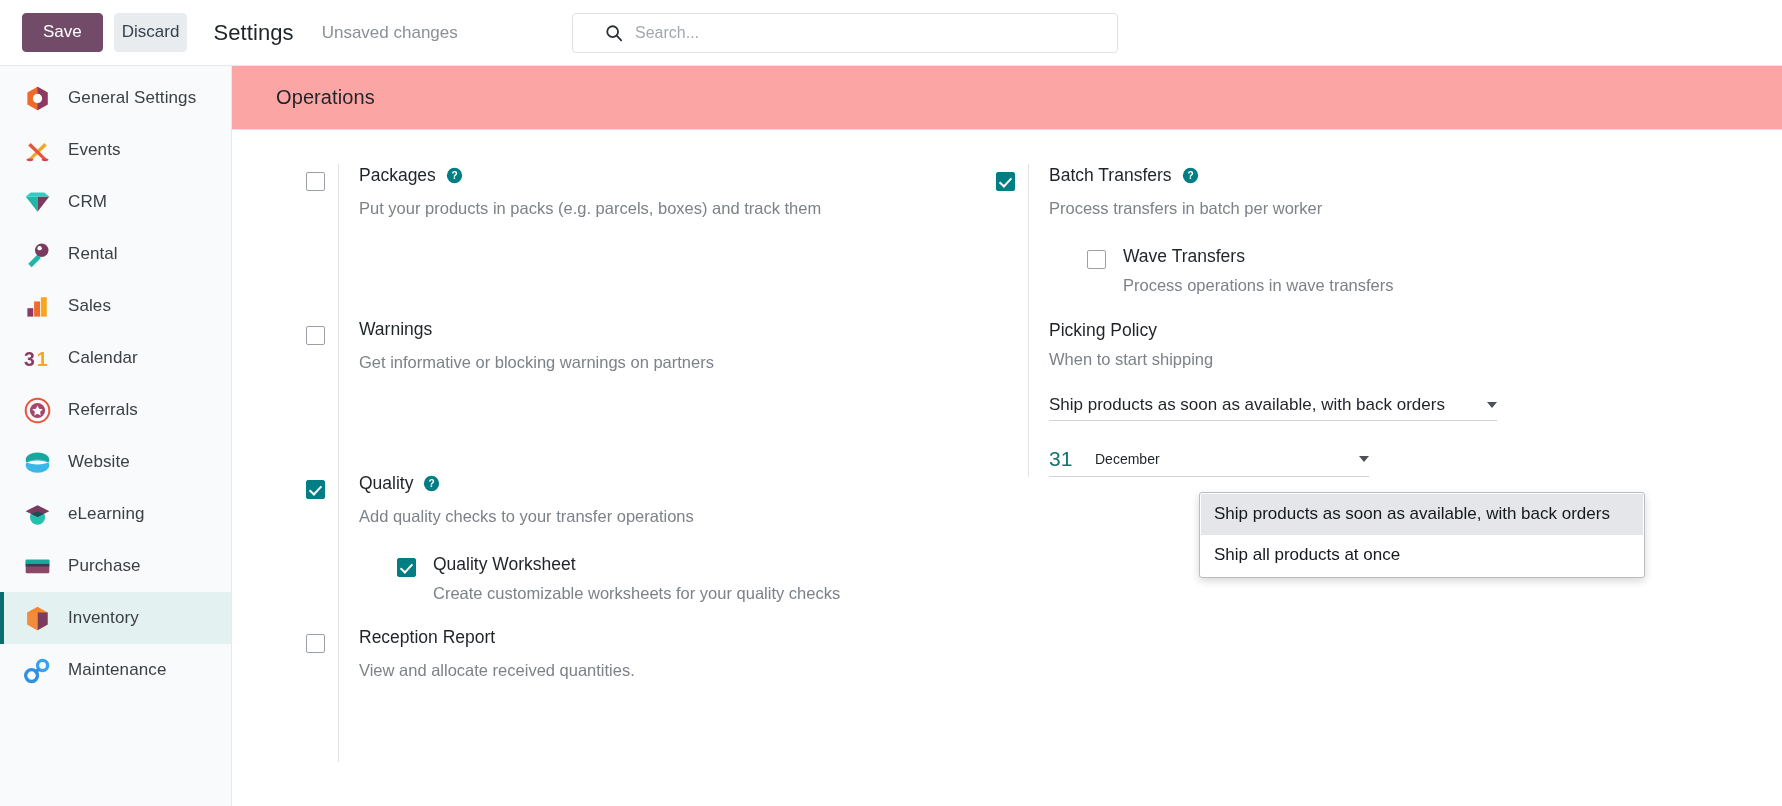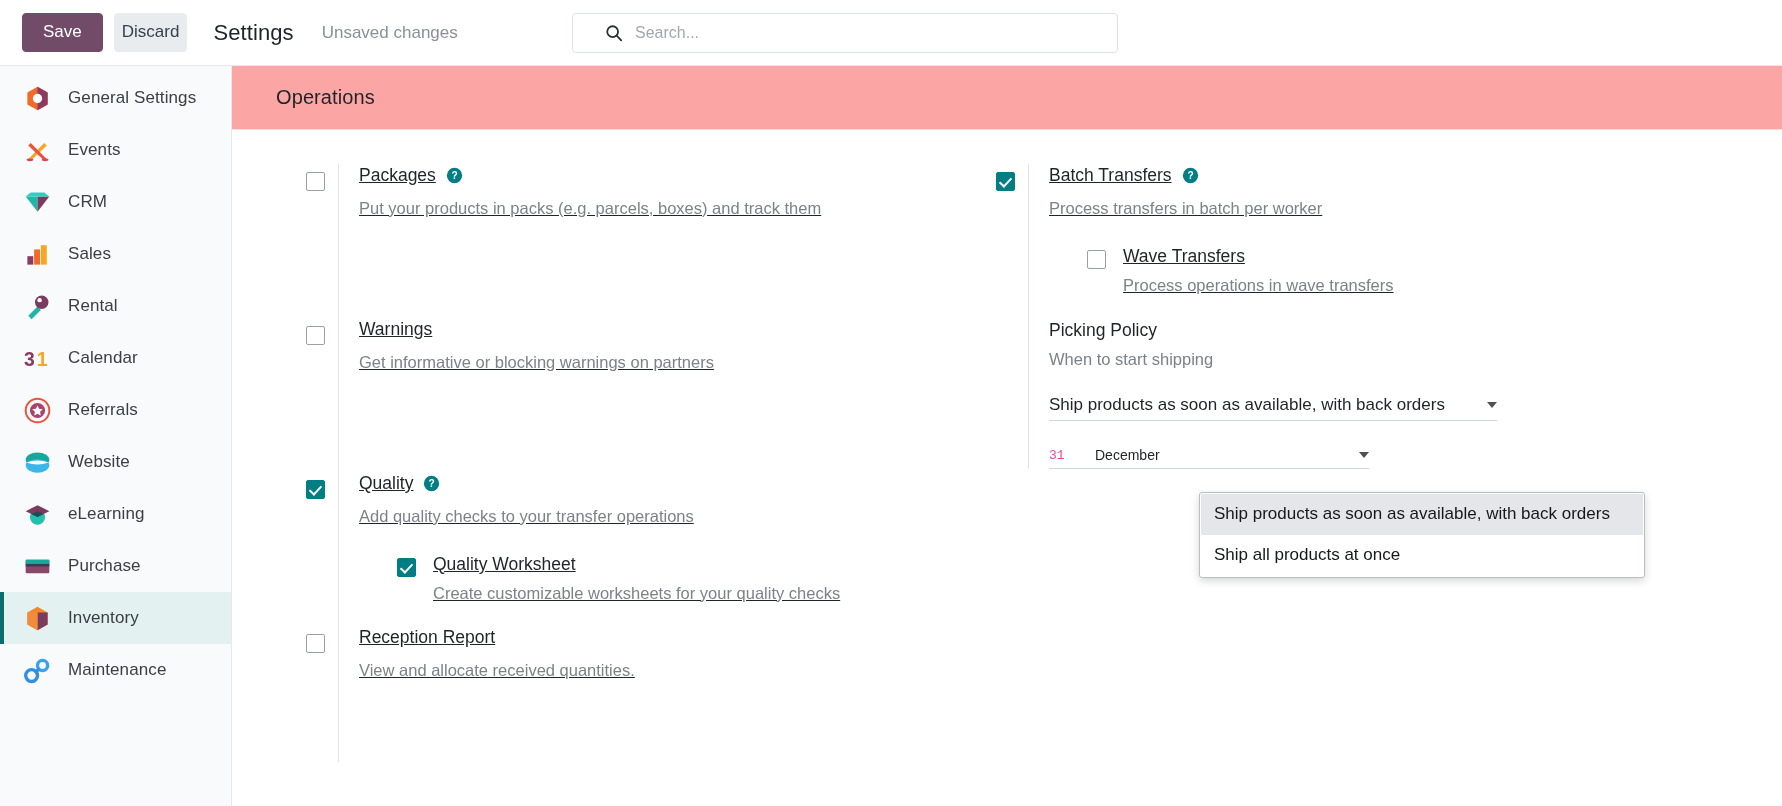--- a/index.html
+++ b/index.html
@@ -149,21 +149,20 @@
     width: 716px;
     flex: 0 0 716px;
     padding-left: 60px;
   }
   .col.right { padding-left: 34px; }
 
   .setting {
     display: flex;
     margin-bottom: 0;
     position: relative;
-    text-decoration: underline;
   }
   .setting-block { min-height: 154px; }
   .setting-block.short { min-height: 136px; }
 
   .cb-cell {
     width: 46px;
     flex: 0 0 46px;
     padding-top: 8px;
     display: flex;
     justify-content: center;
@@ -287,27 +286,27 @@
   
   .date-row {
     margin-top: 26px;
     display: flex;
     align-items: center;
     width: 320px;
     border-bottom: 1px solid #cfd4d9;
     padding-bottom: 5px;
   }
   .date-day {
-    font-size: 13px;
-    color: #ec4899;
+    font-size: 21px;
+    color: #0f766e;
     width: 46px;
     border: none;
     outline: none;
     background: transparent;
-    font-family: Liberation Mono, monospace;
+    font-family: Liberation Sans, sans-serif;
   }
   .date-month { font-size: 14px; color: #1f2429; flex: 1; }
   .annual-note {
     position: absolute;
     left: 1374px;
     top: 482px;
     font-size: 16.5px;
     color: #7c8288;
     white-space: nowrap;
   }
@@ -357,34 +356,34 @@
       <svg class="side-icon" viewBox="0 0 32 32">
         <path d="M2 9 L16 9 L16 27 Z" fill="#21b6a8"></path>
         <path d="M16 9 L30 9 L16 27 Z" fill="#7a3b5e"></path>
         <path d="M2 9 L30 9 L24 4 L8 4 Z" fill="#2ecfc0"></path>
       </svg>
       <span class="side-label">CRM</span>
     </div>
 
     <div class="side-item">
       <svg class="side-icon" viewBox="0 0 32 32">
+        <path d="M5 27 L16 16 L20 20 L9 31 Z" fill="#21b6a8"></path>
+        <circle cx="21" cy="11" r="8" fill="#7a3b5e"></circle>
+        <circle cx="18.5" cy="8.5" r="2.6" fill="#ffffff"></circle>
+      </svg>
+      <span class="side-label">Rental</span>
+    </div>
+
+    <div class="side-item">
+      <svg class="side-icon" viewBox="0 0 32 32">
         <rect x="4" y="18" width="7" height="10" fill="#8b3a62"></rect>
         <rect x="12" y="10" width="7" height="18" fill="#f06a2a"></rect>
         <rect x="20" y="5" width="7" height="23" fill="#f5a623"></rect>
       </svg>
       <span class="side-label">Sales</span>
-    </div>
-
-    <div class="side-item">
-      <svg class="side-icon" viewBox="0 0 32 32">
-        <path d="M5 27 L16 16 L20 20 L9 31 Z" fill="#21b6a8"></path>
-        <circle cx="21" cy="11" r="8" fill="#7a3b5e"></circle>
-        <circle cx="18.5" cy="8.5" r="2.6" fill="#ffffff"></circle>
-      </svg>
-      <span class="side-label">Rental</span>
     </div>
 
     <div class="side-item">
       <svg class="side-icon" viewBox="0 0 32 32">
         <text x="0" y="25" font-family="Liberation Sans, sans-serif" font-size="23" font-weight="bold" fill="#8b3a62">3</text>
         <text x="15" y="25" font-family="Liberation Sans, sans-serif" font-size="23" font-weight="bold" fill="#f5a623">1</text>
       </svg>
       <span class="side-label">Calendar</span>
     </div>
 

